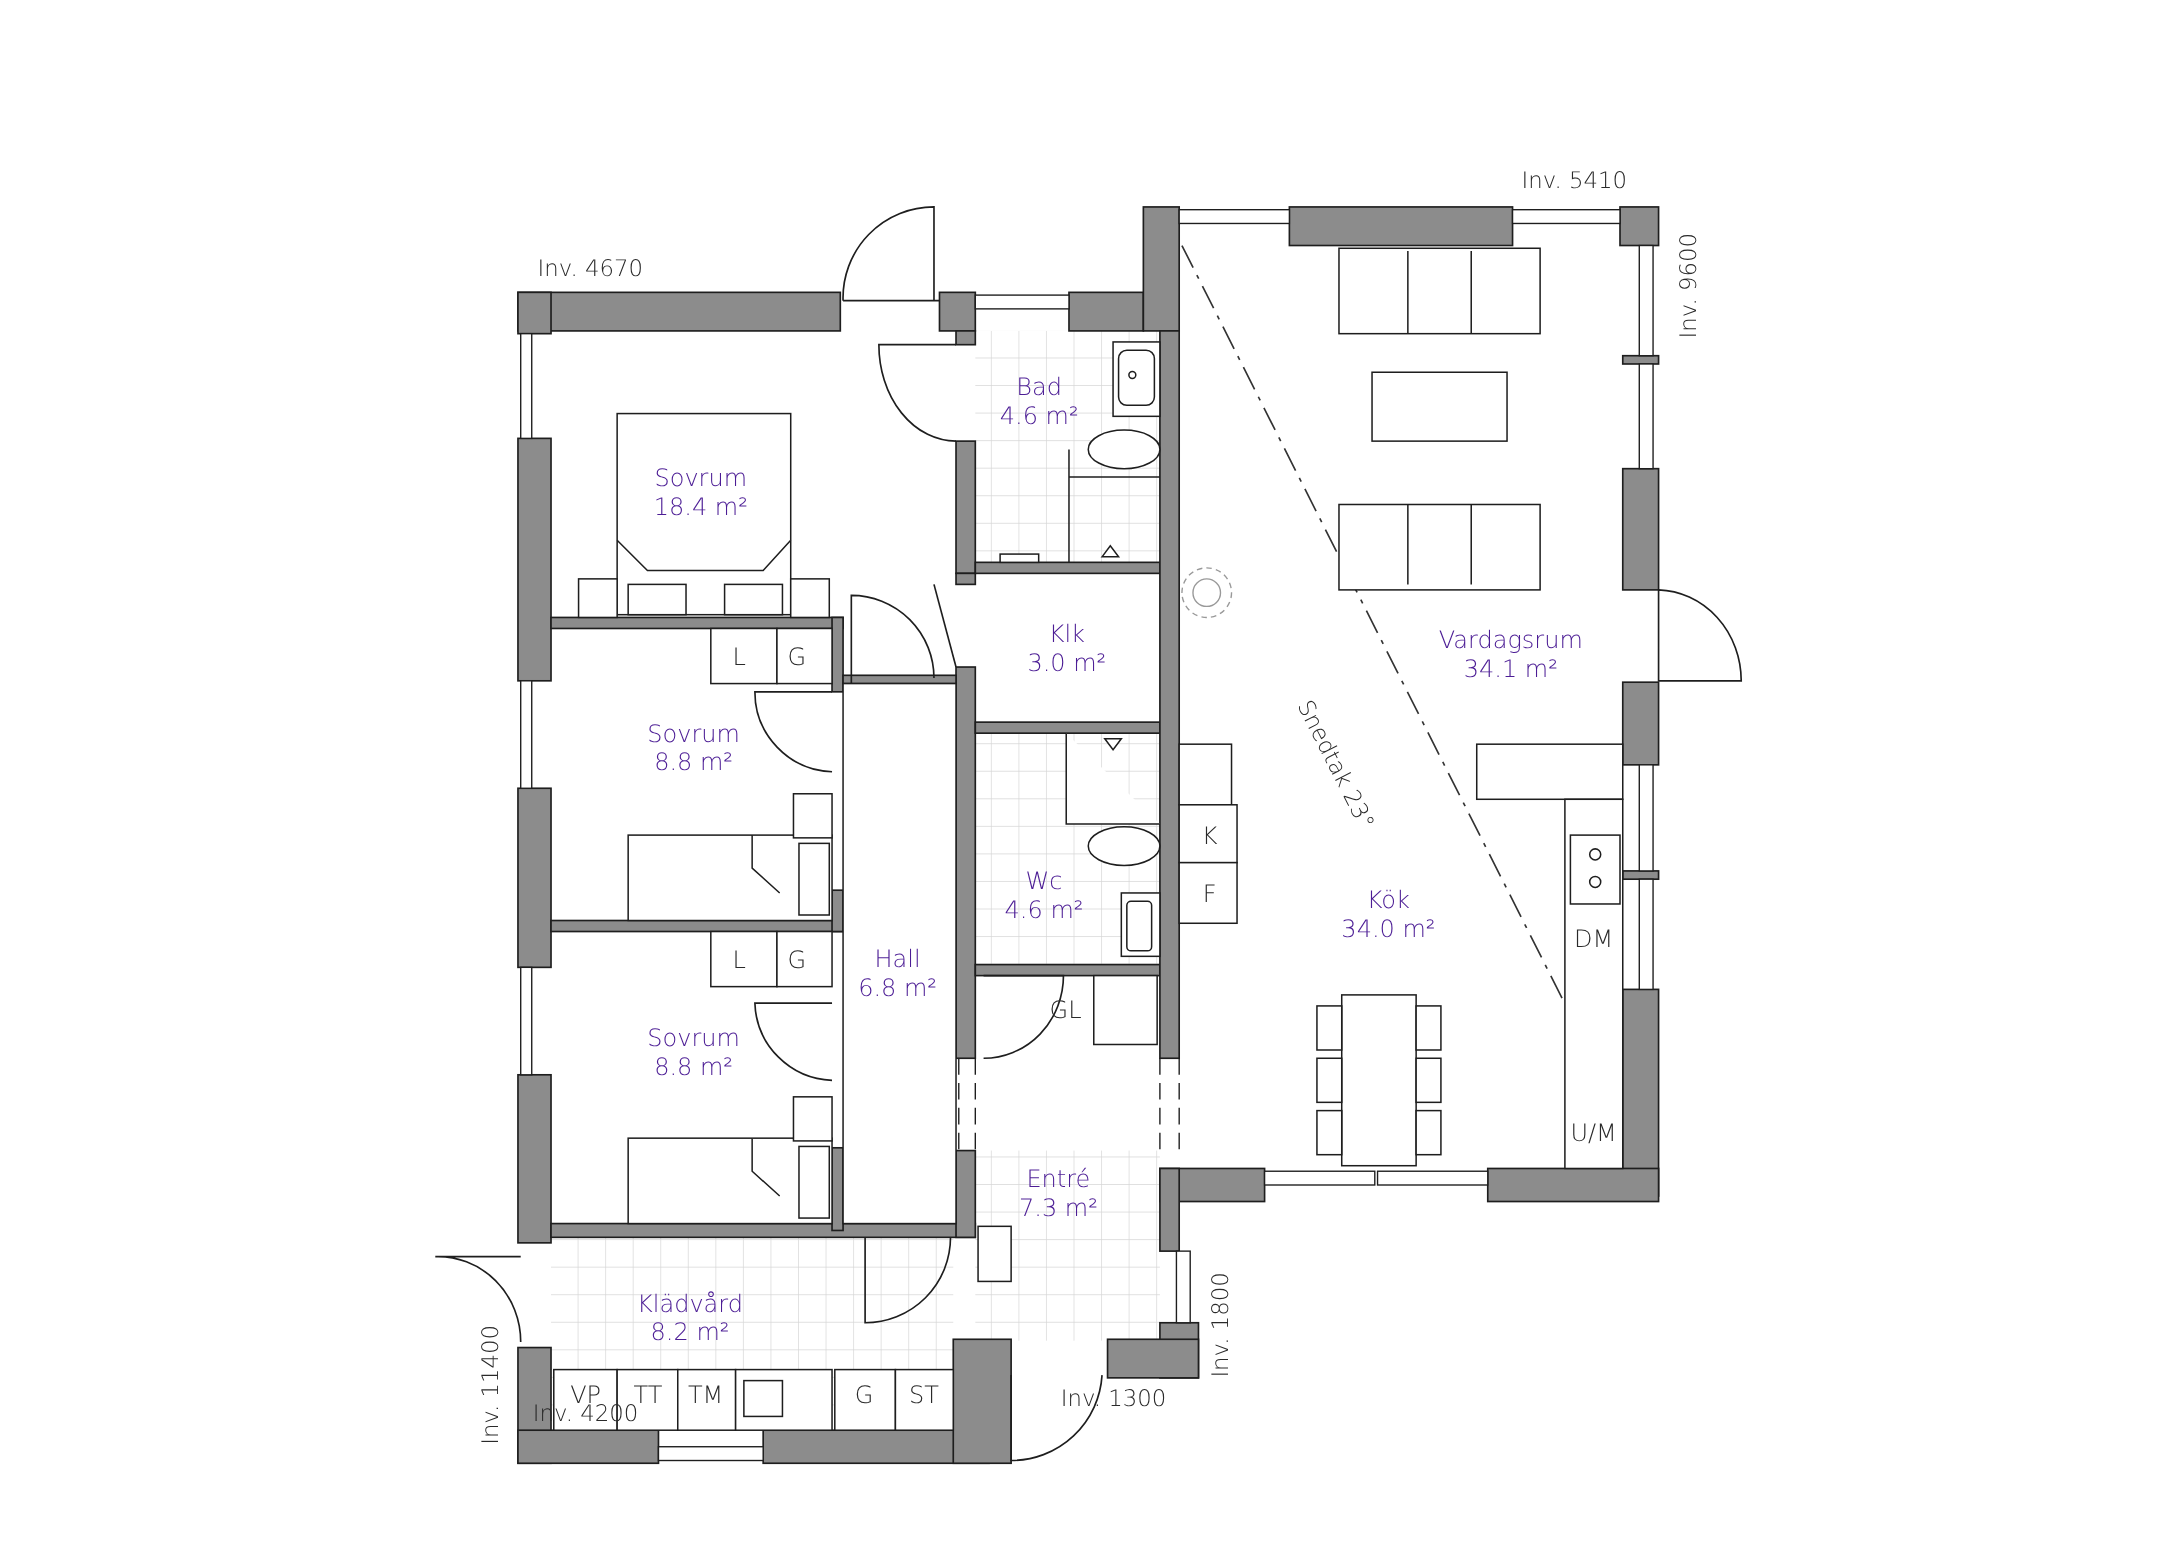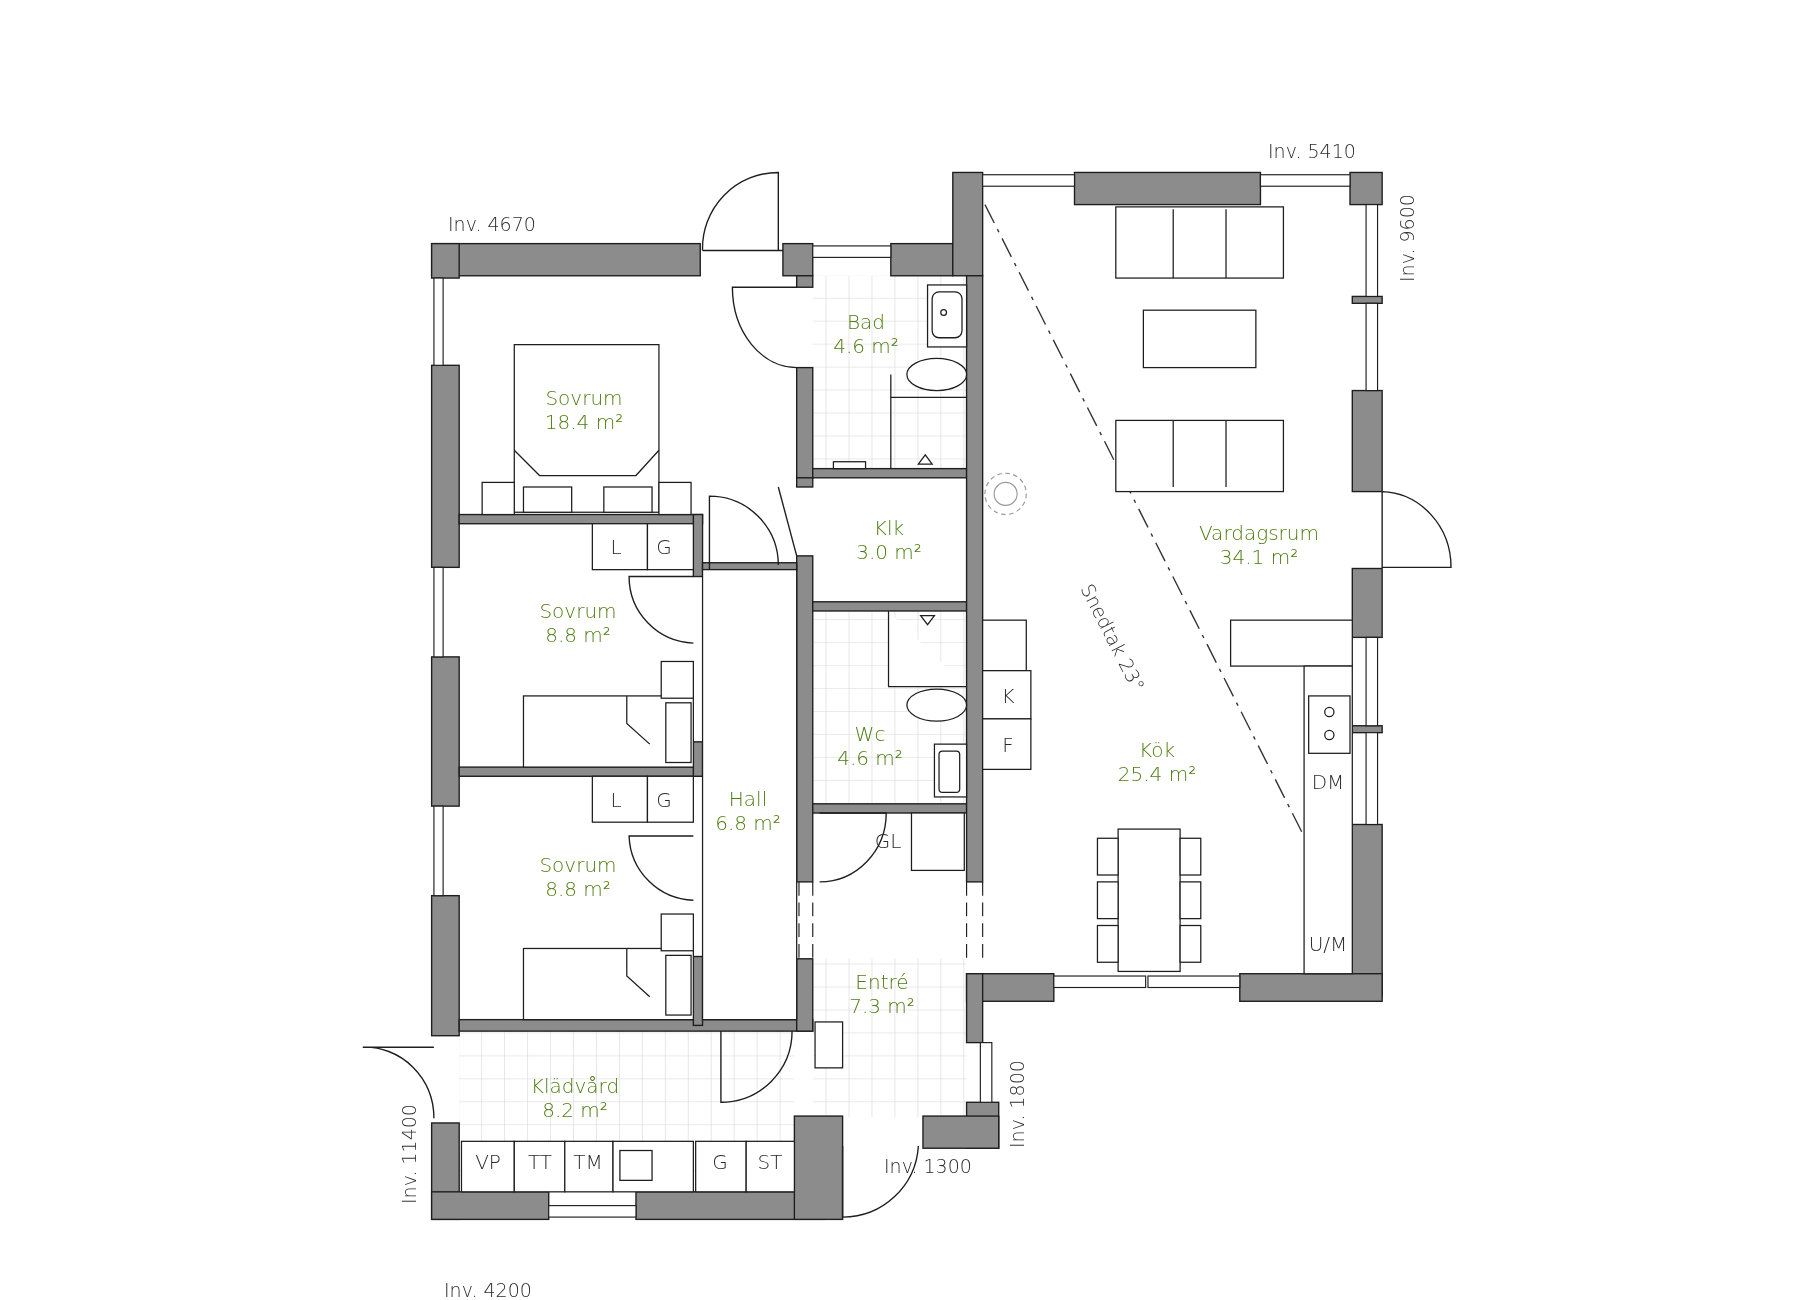--- a/index.html
+++ b/index.html
@@ -1,19 +1,19 @@
 <!DOCTYPE html>
 <html><head>
 <meta charset="utf-8">
 <style>
   html, body { margin:0; padding:0; background:#ffffff; }
   body { width:1800px; height:1300px; position:relative; overflow:hidden;
          font-family:"DejaVu Sans", "Liberation Sans", sans-serif; color:#222; }
   #plan { position:absolute; left:0; top:0; width:1800px; height:1300px; }
-  .lbl { position:absolute; text-align:center; font-size:20px; line-height:24px; color:#4d7c0f;
+  .lbl { position:absolute; text-align:center; font-size:20px; line-height:24px; color:#4c1d95;
          transform:translate(-50%,-50%); white-space:nowrap; font-weight:300; }
   .tag { position:absolute; font-size:19px; color:#2a2a2a; white-space:nowrap; font-weight:300; }
   .rot { transform-origin:left top; }
   .fx { position:absolute; font-size:20px; color:#2a2a2a; transform:translate(-50%,-50%); font-weight:300; }
 </style>
 </head>
 <body>
 
 <svg id="plan" viewBox="0 0 1568 1132" width="1800" height="1300" xmlns="http://www.w3.org/2000/svg">
   <defs>
@@ -235,36 +235,36 @@
 <div class="lbl" style="left:870px;top:746px">
   <div>Wc</div>
   <div>4.6 m²</div>
 </div>
 <div class="lbl" style="left:1259px;top:545px">
   <div>Vardagsrum</div>
   <div>34.1 m²</div>
 </div>
 <div class="lbl" style="left:1157px;top:762px">
   <div>Kök</div>
-  <div>25.4 m²</div>
+  <div>34.0 m²</div>
 </div>
 <div class="lbl" style="left:882px;top:994px">
   <div>Entré</div>
   <div>7.3 m²</div>
 </div>
 <div class="lbl" style="left:575px;top:1098px">
   <div>Klädvård</div>
   <div>8.2 m²</div>
 </div>
 
 <div class="tag" style="left:448px;top:213px">Inv. 4670</div>
 <div class="tag" style="left:1268px;top:140px">Inv. 5410</div>
 <div class="tag rot" style="left:1396px;top:282px;transform:rotate(-90deg)">Inv. 9600</div>
 <div class="tag rot" style="left:398px;top:1204px;transform:rotate(-90deg)">Inv. 11400</div>
-<div class="tag" style="left:444px;top:1279px">Inv. 4200</div>
+<div class="tag" style="left:444px;top:1167px">Inv. 4200</div>
 <div class="tag" style="left:884px;top:1155px">Inv. 1300</div>
 <div class="tag rot" style="left:1006px;top:1148px;transform:rotate(-90deg)">Inv. 1800</div>
 
 <div class="tag" style="left:1096px;top:580px;transform:rotate(63deg);transform-origin:left top">Snedtak 23°</div>
 
 <div class="fx" style="left:616px;top:547px">L</div>
 <div class="fx" style="left:664px;top:547px">G</div>
 <div class="fx" style="left:616px;top:800px">L</div>
 <div class="fx" style="left:664px;top:800px">G</div>
 <div class="fx" style="left:1008px;top:696px">K</div>

